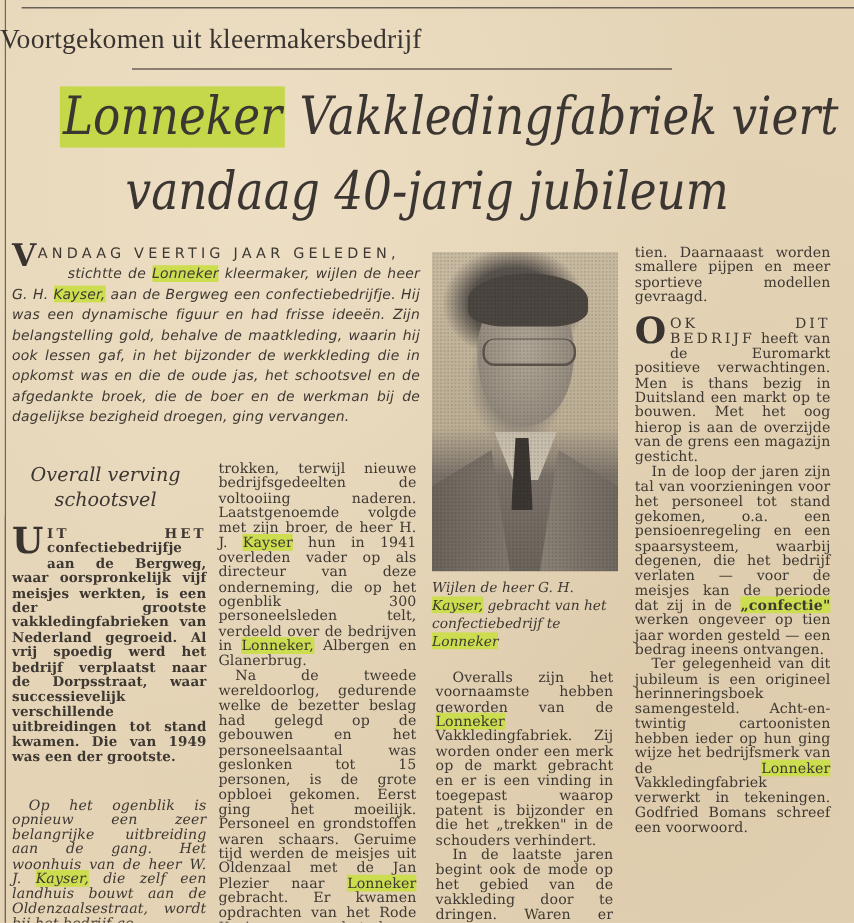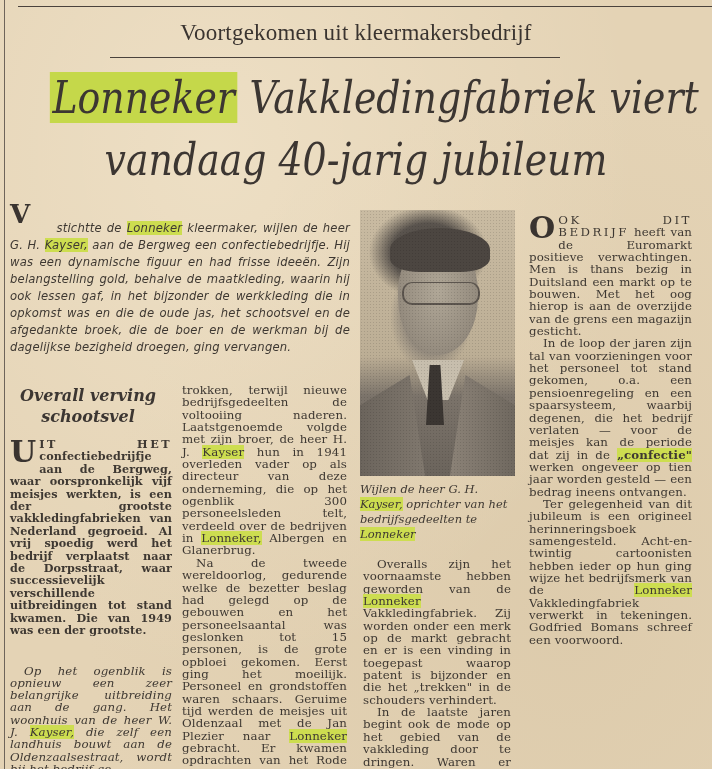--- a/index.html
+++ b/index.html
@@ -12,21 +12,21 @@
   .page {
     position:absolute; left:0; top:0; width:712px; height:769px;
     background:
       radial-gradient(ellipse at 30% 20%, rgba(255,245,225,0.35), transparent 60%),
       radial-gradient(ellipse at 80% 80%, rgba(200,180,145,0.25), transparent 60%),
       #e4d3b5;
   }
   .left-border { position:absolute; left:4px; top:0; width:1px; height:769px; background:#6e645a; }
   .top-rule { position:absolute; left:18px; right:0; top:6px; height:1px; background:#4a423c; }
   .kicker {
-    position:absolute; left:0; width:712px; top:20px; text-align:center;
+    position:absolute; left:0; width:712px; top:20px; text-align:left;
     font-family:"Liberation Serif", serif; font-size:23px; color:#3a3430;
     letter-spacing:0.2px;
   }
   .kicker-rule { position:absolute; left:110px; width:450px; top:57px; height:1px; background:#4a423c; }
   .headline {
     position:absolute; left:0; width:712px;
     font-family:"DejaVu Serif", serif; font-style:italic;
     font-size:44px; color:#3c3632; text-align:center; line-height:1;
     transform:scaleX(0.86); transform-origin:center;
     white-space:nowrap;
@@ -40,21 +40,21 @@
     position:absolute; left:10px; top:203px; width:340px;
     font-family:"DejaVu Sans", sans-serif; font-style:italic;
     font-size:11.6px; line-height:17px; color:#3e3832;
     text-align:justify; letter-spacing:0.2px;
   }
   .intro .capline { font-family:"DejaVu Sans", sans-serif; font-style:normal; letter-spacing:3.5px; font-size:12px; }
   .dropcap-v { font-family:"DejaVu Serif", serif; font-style:normal; font-weight:bold; font-size:26px; float:left; line-height:22px; margin-right:1px; color:#3a3430; }
 
   .subhead {
     position:absolute; left:0; width:176px; top:385px; text-align:center;
-    font-family:"DejaVu Serif", serif; font-style:italic; font-weight:bold;
+    font-family:"DejaVu Serif", serif; font-style:italic; font-weight:normal;
     font-size:16px; line-height:21px; color:#3c3632;
   }
   .col-rule { position:absolute; width:1px; background:#6e645a; }
 
   .col {
     position:absolute;
     font-family:"DejaVu Serif", serif;
     font-size:11.2px; line-height:12.4px; color:#3e3832;
     text-align:justify; letter-spacing:0.1px;
   }
@@ -92,21 +92,21 @@
   <div class="left-border"></div>
   <div class="top-rule"></div>
 
   <div class="kicker">Voortgekomen uit kleermakersbedrijf</div>
   <div class="kicker-rule"></div>
 
   <div class="headline h1"><span class="hl">Lonneker</span> <span>Vakkledingfabriek viert</span></div>
   <div class="headline h2">vandaag 40-jarig jubileum</div>
 
   <div class="intro">
-    <span class="dropcap-v">V</span><br>
+    <span class="dropcap-v">V</span><span class="capline">ANDAAG VEERTIG JAAR GELEDEN,</span><br>
     &nbsp;&nbsp;&nbsp;&nbsp;&nbsp;<span>stichtte de </span><span class="hl-s">Lonneker</span><span> kleermaker, wijlen de heer G. H. </span><span class="hl-s">Kayser,</span><span> aan de Bergweg een confectiebedrijfje. Hij was een dynamische figuur en had frisse ideeën. Zijn belangstelling gold, behalve de maatkleding, waarin hij ook lessen gaf, in het bijzonder de werkkleding die in opkomst was en die de oude jas, het schootsvel en de afgedankte broek, die de boer en de werkman bij de dagelijkse bezigheid droegen, ging vervangen.</span>
   </div>
 
   <div class="subhead">Overall verving schootsvel</div>
 
   <div class="col-rule" style="left:4px;top:430px;height:339px;"></div>
 
   <div class="col" style="left:10px;top:438px;width:162px;">
     <p class="bold"><span class="dropcap">U</span><span class="sc" style="font-weight:bold">IT HET</span><span> confectiebedrijfje aan de Bergweg, waar oorspronkelijk vijf meisjes werkten, is een der grootste vakkledingfabrieken van Nederland gegroeid. Al vrij spoedig werd het bedrijf verplaatst naar de Dorpsstraat, waar successievelijk verschillende uitbreidingen tot stand kwamen. Die van 1949 was een der grootste.</span></p>
     <p class="ind" style="margin-top:28px;font-size:11.8px;line-height:12.3px;font-style:italic;"><span>Op het ogenblik is opnieuw een zeer belangrijke uitbreiding aan de gang. Het woonhuis van de heer W. J. </span><span class="hl-s">Kayser,</span><span> die zelf een landhuis bouwt aan de Oldenzaalsestraat, wordt bij het bedrijf ge-</span></p>
@@ -122,26 +122,27 @@
     <div class="collar"></div>
     <div class="tie"></div>
     <div class="face"></div>
     <div class="hair"></div>
     <div class="glasses"></div>
     <div class="halftone"></div>
   </div>
 
   <div class="caption">
     <span>Wijlen de heer G. H.</span><br>
-    <span class="hl-s">Kayser,</span><span> oprichter van het bedrijfsgedeelten te </span><span class="hl-s">Lonneker</span>
+    <span class="hl-s">Kayser,</span><span> gebracht van het confectiebedrijf te </span><span class="hl-s">Lonneker</span>
   </div>
 
   <div class="col" style="left:363px;top:558px;width:148px;font-size:11.8px;line-height:12.35px;">
     <p class="ind"><span>Overalls zijn het voornaamste hebben geworden van de </span><span class="hl-s">Lonneker</span><span> Vakkledingfabriek. Zij worden onder een merk op de markt gebracht en er is een vinding in toegepast waarop patent is bijzonder en die het „trekken" in de schouders verhindert.</span></p>
     <p class="ind">In de laatste jaren begint ook de mode op het gebied van de vakkleding door te dringen. Waren er vroeger maar enkele kleuren, thans zijn er soms</p>
   </div>
 
   <div class="col" style="left:529px;top:204px;width:163px;font-size:11.8px;line-height:12.35px;">
+    <p>tien. Daarnaaast worden smallere pijpen en meer sportieve modellen gevraagd.</p>
     <p style="margin-top:10px;"><span class="dropcap">O</span><span class="sc">OK DIT BEDRIJF</span><span> heeft van de Euromarkt positieve verwachtingen. Men is thans bezig in Duitsland een markt op te bouwen. Met het oog hierop is aan de overzijde van de grens een magazijn gesticht.</span></p>
     <p class="ind"><span>In de loop der jaren zijn tal van voorzieningen voor het personeel tot stand gekomen, o.a. een pensioenregeling en een spaarsysteem, waarbij degenen, die het bedrijf verlaten — voor de meisjes kan de periode dat zij in de </span><span class="hl-s" style="font-weight:bold">„confectie"</span><span> werken ongeveer op tien jaar worden gesteld — een bedrag ineens ontvangen.</span></p>
     <p class="ind"><span>Ter gelegenheid van dit jubileum is een origineel herinneringsboek samengesteld. Acht-en-twintig cartoonisten hebben ieder op hun ging wijze het bedrijfsmerk van de </span><span class="hl-s">Lonneker</span><span> Vakkledingfabriek verwerkt in tekeningen. Godfried Bomans schreef een voorwoord.</span></p>
   </div>
 </div>
 
 </body></html>

